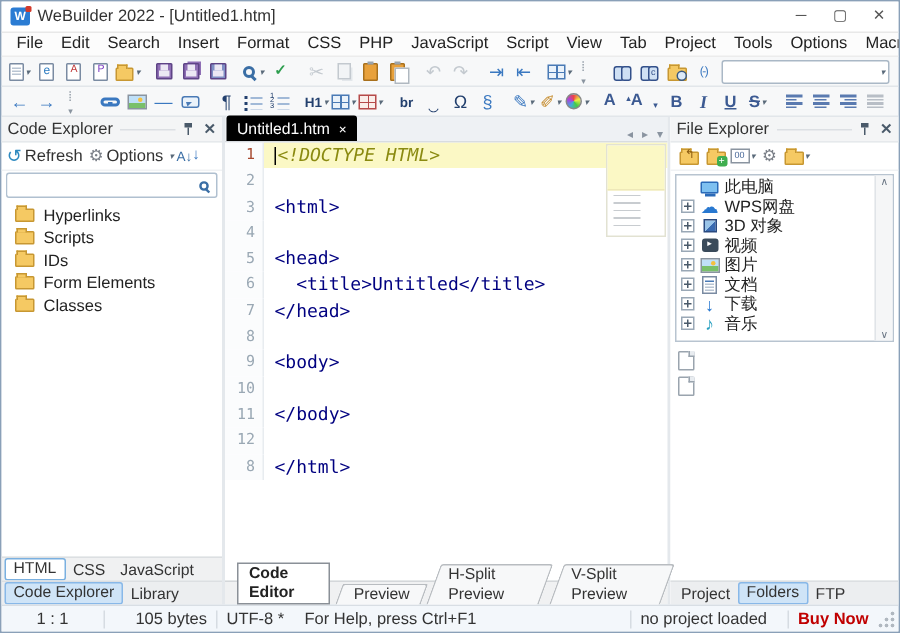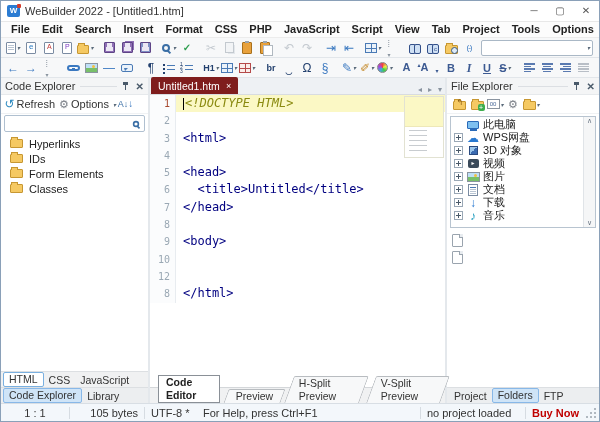--- a/index.html
+++ b/index.html
@@ -8,21 +8,21 @@
        font-family:"Liberation Sans",sans-serif;font-size:11px;color:#222;overflow:hidden;}
   
   .titlebar{height:21px;display:flex;align-items:center;background:#fff;border-bottom:1px solid #e8e8e8;flex:0 0 auto;}
   .applogo{width:13px;height:12px;margin:0 5px 0 6px;background:#2b7cd3;border-radius:2px;position:relative;
            color:#fff;font-size:8px;font-weight:bold;text-align:center;line-height:12px;}
   .applogo::after{content:"";position:absolute;right:-1px;top:-1px;width:4px;height:4px;background:#d33a2b;border-radius:1px;}
   .wtitle{flex:1;font-size:11px;color:#333;}
   .winbtn{width:26px;text-align:center;color:#555;font-size:10px;line-height:20px;}
   
   .menubar{height:16px;display:flex;align-items:center;padding-left:4px;background:#fcfcfc;border-bottom:1px solid #ececec;flex:0 0 auto;}
-  .mitem{padding:0 6px;line-height:15px;color:#222;font-weight:bold;}
+  .mitem{padding:0 6px;line-height:15px;color:#222;}
   
   .tbrow{height:20px;display:flex;align-items:center;background:#f7f8f9;border-bottom:1px solid #e2e6ea;padding-left:3px;flex:0 0 auto;}
   .tbtn{height:18px;min-width:17px;display:inline-flex;align-items:center;justify-content:center;margin:0 0.5px;border-radius:2px;position:relative;}
   .tsep{width:1px;height:14px;background:#d7dce1;margin:0 3px;}
   .drop{font-size:6px;color:#5a6a7a;margin-left:1px;}
   .gl{font-style:normal;font-size:12px;line-height:16px;color:#3a6ea5;}
   .c-blu{color:#3a78c0;} .c-blu8{color:#3a78c0;font-size:8px;letter-spacing:-1px;}
   .c-nav{color:#23406e;} .c-nav8{color:#23406e;font-size:9px;font-weight:bold;}
   .c-dis{color:#c3c9cf;}
   .c-org{color:#c58a2a;} .c-gear{color:#7a7f87;font-size:11px;}
@@ -468,20 +468,24 @@
           <i class="sh sh-mag" style="transform:scale(.8);margin-right:4px"></i>
         </div>
       </div>
       <div class="folderlist" id="folderlist">
           <div class="fitem">
             <i class="sh sh-folder"></i>
             <span>Hyperlinks</span>
           </div>
           <div class="fitem">
             <i class="sh sh-folder"></i>
+            <span>Scripts</span>
+          </div>
+          <div class="fitem">
+            <i class="sh sh-folder"></i>
             <span>IDs</span>
           </div>
           <div class="fitem">
             <i class="sh sh-folder"></i>
             <span>Form Elements</span>
           </div>
           <div class="fitem">
             <i class="sh sh-folder"></i>
             <span>Classes</span>
           </div>
@@ -494,21 +498,21 @@
       <div class="tabsrow" id="cepaneltabs" style="background:#eceef0">
           <span class="ttab chipsel">Code Explorer</span>
           <span class="ttab">Library</span>
         </div>
     </div>
 
     <div class="vsplit"></div>
 
     <div class="center">
       <div class="edtabbar">
-        <div class="edtab" style="background: #7f1d1d;">
+        <div class="edtab" style="background: #000000;">
           <span>Untitled1.htm</span>
           <span class="x">×</span>
         </div>
         <div class="edtabnav">
           <span>◂</span>
           <span>▸</span>
           <span>▾</span>
         </div>
       </div>
       <div class="editor" id="editor">
@@ -548,20 +552,24 @@
             <span class="lnum">8</span>
             <span class="codetxt"></span>
           </div>
           <div class="eline">
             <span class="lnum">9</span>
             <span class="codetxt">&lt;body&gt;</span>
           </div>
           <div class="eline">
             <span class="lnum">10</span>
             <span class="codetxt"></span>
+          </div>
+          <div class="eline">
+            <span class="lnum">11</span>
+            <span class="codetxt">&lt;/body&gt;</span>
           </div>
           <div class="eline">
             <span class="lnum">12</span>
             <span class="codetxt"></span>
           </div>
           <div class="eline">
             <span class="lnum">8</span>
             <span class="codetxt">&lt;/html&gt;</span>
           </div>
         </div>

